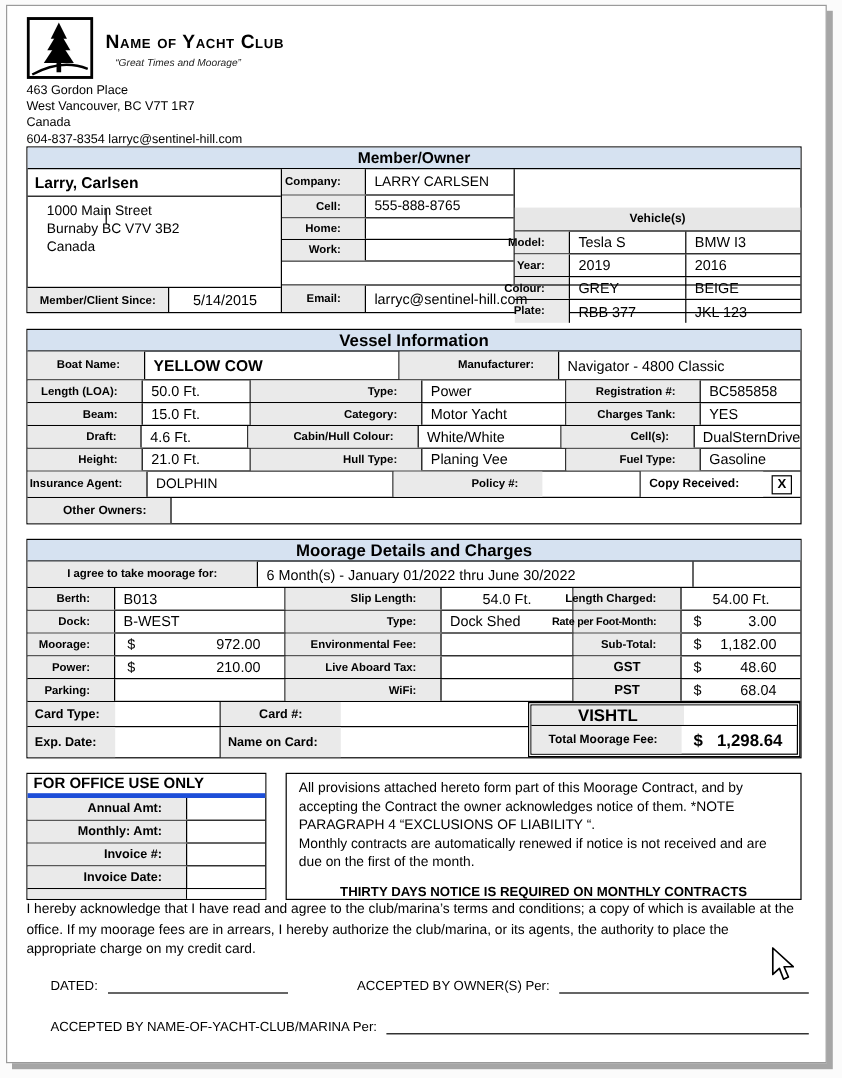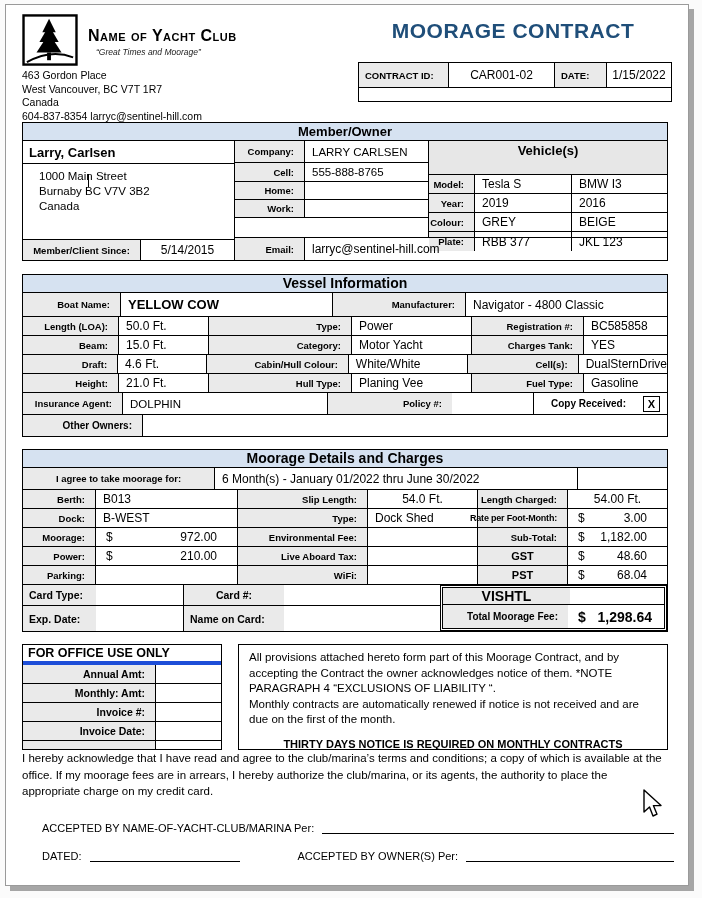--- a/index.html
+++ b/index.html
@@ -2,21 +2,21 @@
 <html><head>
 <meta charset="utf-8">
 <style>
   * { box-sizing: border-box; margin: 0; padding: 0; }
   html,body { width:702px; height:898px; background:#fbfbfb; font-family:"Liberation Sans",sans-serif; color:#000; position:relative; overflow:hidden; }
   .page { position:absolute; left:5px; top:4px; width:684px; height:882px; background:#fff; border:1px solid #9a9a9a; box-shadow:5px 5px 0 #a6a6a6; overflow:hidden; }
   .content { position:absolute; left:16px; top:9px; width:652px; }
 
   
   .lab { background:#eaeaea; font-weight:bold; font-size:9.5px; display:flex; align-items:center; white-space:nowrap; }
-  .lab.right { justify-content:flex-end; padding-right:10px; }
+  .lab.right { justify-content:flex-end; padding-right:20px; }
   .lab.center { justify-content:center; }
   .lab.left { padding-left:6px; }
   .lab.tight { font-size:9px; letter-spacing:-0.2px; }
   .val { font-size:11.5px; display:flex; align-items:center; padding-left:7px; white-space:nowrap; }
   .val.center { justify-content:center; padding-left:0; }
   .val.big { font-size:12px; }
   .money { display:flex; justify-content:space-between; align-items:center; padding:0 20px 0 10px; font-size:12px; }
   .br { border-right:1px solid #000; } .brm { border-right:1.5px solid #000; }
   .bb { border-bottom:1px solid #000; } .bbm { border-bottom:1.5px solid #000; }
 
@@ -45,21 +45,21 @@
   .m-name { height:23px; border-bottom:1px solid #000; font-weight:bold; font-size:13px; padding-left:6px; display:flex; align-items:center; }
   .m-addr { flex:1; padding:5px 0 0 16px; font-size:11.5px; line-height:15px; }
   .m-since { height:21px; border-top:1px solid #000; display:flex; }
   .m-since .lab { width:118px; }
   .m-right { flex:1; display:flex; flex-direction:column; }
   .m-top { display:flex; height:96px; }
   .m-mid { width:194px; border-right:1.5px solid #000; }
   .m-mid-row { display:flex; }
   .m-mid .lab { width:70px; }
   .m-veh { flex:1; }
-  .veh-h { height:34px; line-height:19px; background:#e7e7e7; border-bottom:1px solid #000; font-weight:bold; font-size:13px; text-align:center; }
+  .veh-h { height:20px; line-height:19px; background:#e7e7e7; border-bottom:1px solid #000; font-weight:bold; font-size:10px; text-align:center;margin-top:32px; }
   .veh-row { display:flex; height:19px; border-bottom:1px solid #000; }
   .veh-row:last-child { border-bottom:none; }
   .veh-row .lab { width:46px; }
   .veh-v1 { width:97px; }
   .m-email { height:23px; border-top:1.5px solid #000; display:flex; }
   .m-email .lab { width:70px; }
 
   
   .v-boat { display:flex; height:24px; border-bottom:1.5px solid #000; }
   .v-bl { width:98px; } .v-bv { width:212px; font-weight:bold; font-size:13px; } .v-ml { width:133px; }
@@ -139,32 +139,20 @@
             <div class="club-tagline">“Great Times and Moorage”</div>
           </div>
         </div>
         <div class="club-address">
           <div>463 Gordon Place</div>
           <div>West Vancouver, BC   V7T 1R7</div>
           <div>Canada</div>
           <div>604-837-8354    larryc@sentinel-hill.com</div>
         </div>
       </div>
-      <div class="title-block">
-        <div class="doc-title">MOORAGE CONTRACT</div>
-        <div class="contract-table">
-          <div class="ct-row">
-            <div class="lab left ctw1 br">CONTRACT ID:</div>
-            <div class="val center big ctw2 br">CAR001-02</div>
-            <div class="lab left ctw3 br">DATE:</div>
-            <div class="val center big ctw4">1/15/2022</div>
-          </div>
-          <div class="ct-row2"></div>
-        </div>
-      </div>
     </div>
 
     <div class="tbl" style="margin-top:2px;">
       <div class="sec-h">Member/Owner</div>
       <div class="m-body">
         <div class="m-left">
           <div class="m-name">Larry, Carlsen</div>
           <div class="m-addr">
             <div>1000 Main Street</div>
             <div>Burnaby  BC  V7V 3B2</div>
@@ -405,31 +393,31 @@
       </div>
       <div class="pbox">
         <div>All provisions attached hereto form part of this Moorage Contract, and by accepting the Contract the owner acknowledges notice of them.   *NOTE PARAGRAPH 4 “EXCLUSIONS OF LIABILITY “.</div>
         <div>Monthly contracts are automatically renewed if notice is not received and are due on the first of the month.</div>
         <div class="p-notice">THIRTY DAYS NOTICE IS REQUIRED ON MONTHLY CONTRACTS</div>
       </div>
     </div>
 
     <div class="ack" style="white-space:normal;">I hereby acknowledge that I have read and agree to the club/marina’s terms and conditions; a copy of which is available at the office.  If my moorage fees are in arrears, I hereby authorize the club/marina, or its agents, the authority to place the appropriate charge on my credit card.</div>
 
-    <div class="sig-row sig-row2">
-      <span>ACCEPTED BY NAME-OF-YACHT-CLUB/MARINA   Per:</span>
-      <span class="sig-line sl-owner"></span>
-    </div>
     <div class="sig-row">
       <span>DATED:</span>
       <span class="sig-line sl-dated"></span>
       <span class="sp"></span>
       <span>ACCEPTED BY OWNER(S)   Per:</span>
       <span class="sig-line sl-owner"></span>
     </div>
+    <div class="sig-row sig-row2">
+      <span>ACCEPTED BY NAME-OF-YACHT-CLUB/MARINA   Per:</span>
+      <span class="sig-line sl-owner"></span>
+    </div>
 
   </div>
 </div>
 
 <div class="caret"></div>
 
 <svg class="cursor" width="22" height="30" viewBox="0 0 22 30">
   <path d="M2,1 L2,23 L7.5,18 L11,27 L15,25.2 L11.4,16.6 L19,16.6 Z" fill="#fff" stroke="#000" stroke-width="1.4" stroke-linejoin="round"></path>
 </svg>
 

